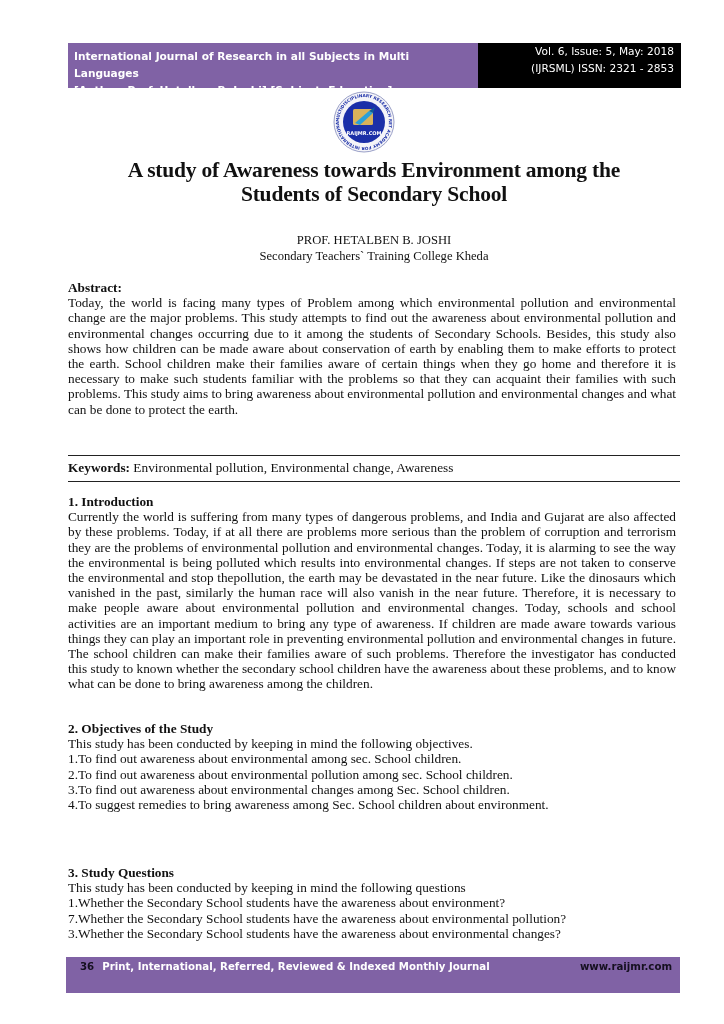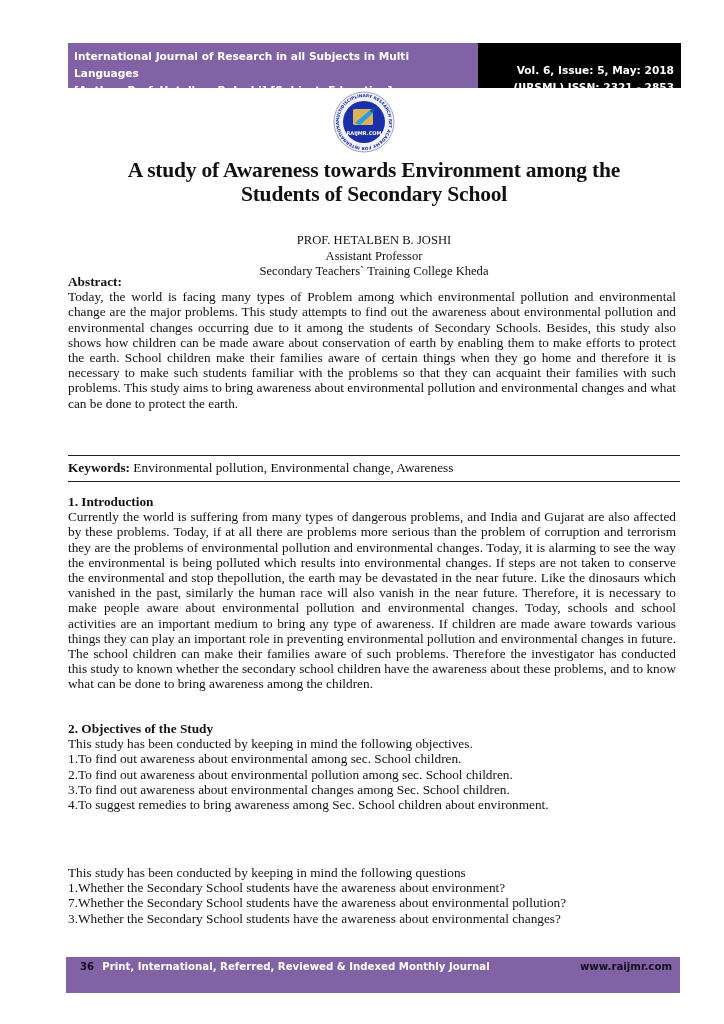--- a/index.html
+++ b/index.html
@@ -1,22 +1,22 @@
 <!DOCTYPE html>
 <html><head>
 <meta charset="utf-8">
 <style>
   html, body { margin: 0; padding: 0; background: #ffffff; }
   body { width: 724px; height: 1024px; position: relative; overflow: hidden;
          font-family: "Liberation Serif", "DejaVu Serif", serif; color: #111; }
   .header { position: absolute; left: 68px; top: 43px; width: 613px; height: 45px; display: flex; }
   .header-left { background: #8062a5; width: 410px; height: 100%; box-sizing: border-box; padding: 5px 12px 0 6px;
                  color: #ffffff; font-family: "DejaVu Sans", "Liberation Sans", sans-serif; font-weight: bold; font-size: 10.6px; line-height: 17px; }
-  .header-right { background: #000000; flex: 1; height: 100%; box-sizing: border-box; padding: 19px 7px 0 0; text-align: right;
-                  color: #ffffff; font-family: "DejaVu Sans", "Liberation Sans", sans-serif; font-weight: bold; font-size: 10.6px; line-height: 17px; }
+  .header-right { background: #000000; flex: 1; height: 100%; box-sizing: border-box; padding: 0 7px 0 0; text-align: right;
+                  color: #ffffff; font-family: "DejaVu Sans", "Liberation Sans", sans-serif; font-weight: normal; font-size: 10.6px; line-height: 17px; }
   .logo { position: absolute; left: 333px; top: 91px; width: 62px; height: 62px; }
   .title { position: absolute; left: 68px; top: 158px; width: 612px; text-align: center;
            font-weight: bold; font-size: 21.5px; line-height: 24px; letter-spacing: -0.2px; }
   .author-block { position: absolute; left: 68px; top: 233px; width: 612px; text-align: center; font-size: 12.6px; line-height: 15.6px; }
   .text { position: absolute; left: 68px; width: 608px; font-size: 13.3px; line-height: 15.2px; text-align: justify; }
   .text p { margin: 0; }
   .h { font-weight: bold; }
   .rule { position: absolute; left: 68px; width: 612px; height: 0; border-top: 1.6px solid #222; }
   .footer { position: absolute; left: 66px; top: 957px; width: 614px; height: 36px; background: #8062a5; box-sizing: border-box;
             font-family: "DejaVu Sans", "Liberation Sans", sans-serif; font-weight: bold; font-size: 10.2px; line-height: 16px; color: #ffffff; padding-top: 2px; }
@@ -56,25 +56,24 @@
   </svg>
 </div>
 
 <div class="title">
   <div>A study of Awareness towards Environment among the</div>
   <div>Students of Secondary School</div>
 </div>
 
 <div class="author-block">
   <div>PROF. HETALBEN B. JOSHI</div>
-  <div>Assistant Professor</div>
   <div>Secondary Teachers` Training College Kheda</div>
 </div>
 
-<div class="text" style="top: 274px;">
+<div class="text" style="top: 280px;">
   <p class="h">Abstract:</p>
   <p>Today, the world is facing many types of Problem among which environmental pollution and environmental change are the major problems. This study attempts to find out the awareness about environmental pollution and environmental changes occurring due to it among the students of Secondary Schools. Besides, this study also shows how children can be made aware about conservation of earth by enabling them to make efforts to protect the earth. School children make their families aware of certain things when they go home and therefore it is necessary to make such students familiar with the problems so that they can acquaint their families with such problems. This study aims to bring awareness about environmental pollution and environmental changes and what can be done to protect the earth.</p>
 </div>
 
 <div class="rule" style="top: 455px;"></div>
 <div class="text" style="top: 460px;">
   <p><span class="h">Keywords:</span><span> Environmental pollution, Environmental change, Awareness</span></p>
 </div>
 <div class="rule" style="top: 481px;"></div>
 
@@ -86,20 +85,21 @@
 <div class="text" style="top: 721px; text-align: left;">
   <p class="h">2. Objectives of the Study</p>
   <p>This study has been conducted by keeping in mind the following objectives.</p>
   <p>1.To find out awareness about environmental among sec. School children.</p>
   <p>2.To find out awareness about environmental pollution among sec. School children.</p>
   <p>3.To find out awareness about environmental changes among Sec. School children.</p>
   <p>4.To suggest remedies to bring awareness among Sec. School children about environment.</p>
 </div>
 
 <div class="text" style="top: 865px; text-align: left;">
+  <p class="h">3. Study Questions</p>
   <p>This study has been conducted by keeping in mind the following questions</p>
   <p>1.Whether the Secondary School students have the awareness about environment?</p>
   <p>7.Whether the Secondary School students have the awareness about environmental pollution?</p>
   <p>3.Whether the Secondary School students have the awareness about environmental changes?</p>
 </div>
 
 <div class="footer">
   <div class="row1">
     <span class="page-num">36</span><span>Print, International, Referred,  Reviewed &amp; Indexed Monthly Journal</span>
     <span class="url">www.raijmr.com</span>

